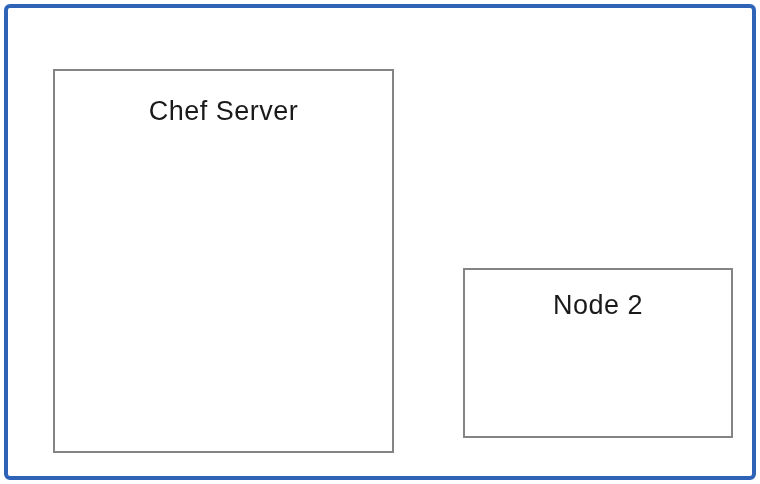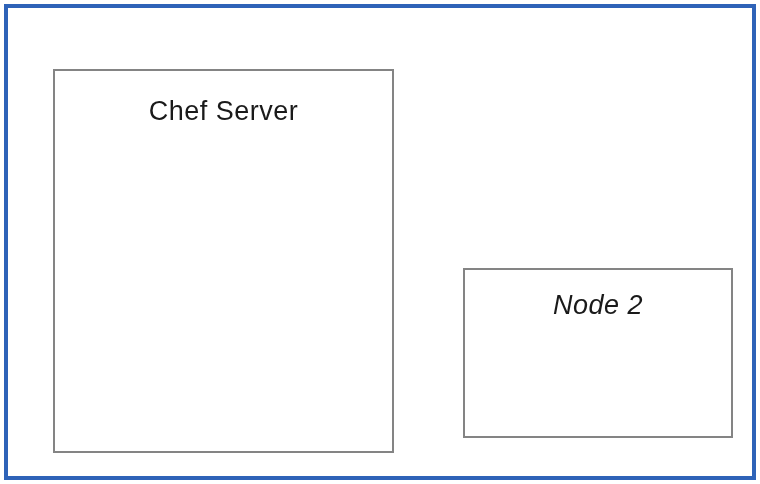--- a/index.html
+++ b/index.html
@@ -17,21 +17,21 @@
     overflow: hidden;
   }
   .outer-frame {
     position: absolute;
     left: 4px;
     top: 4px;
     width: 752px;
     height: 476px;
     box-sizing: border-box;
     border: 4px solid #2e63b8;
-    border-radius: 0;
+    border-radius: 6px;
     background: #ffffff;
   }
   .box {
     position: absolute;
     box-sizing: border-box;
     border: 2px solid #848484;
     background: #ffffff;
   }
   .box-label {
     display: block;
@@ -56,21 +56,20 @@
     height: 172px;
   }
   .node1-box .box-label {
     margin-top: 20px;
   }
   .node2-box {
     left: 455px;
     top: 260px;
     width: 270px;
     height: 170px;
-    font-style: italic;
   }
   .node2-box .box-label {
     margin-top: 20px;
   }
 </style>
 </head>
 <body>
 
 <div class="canvas">
   <div class="outer-frame">

